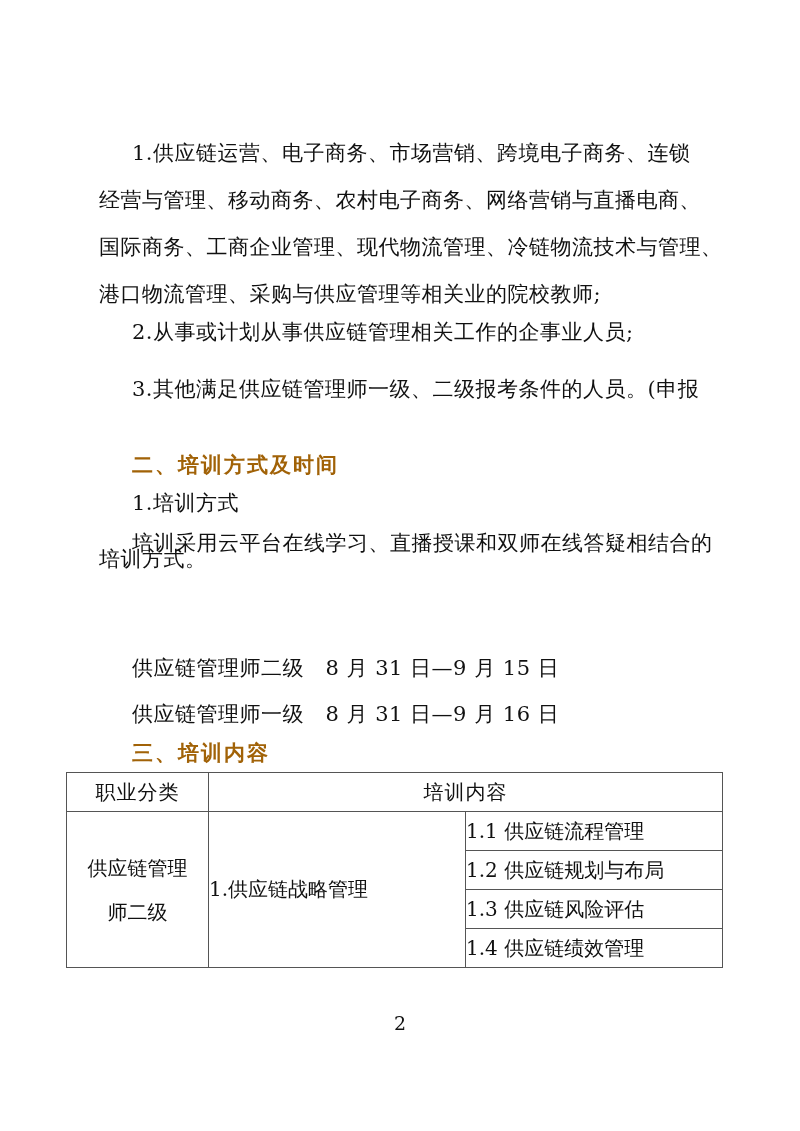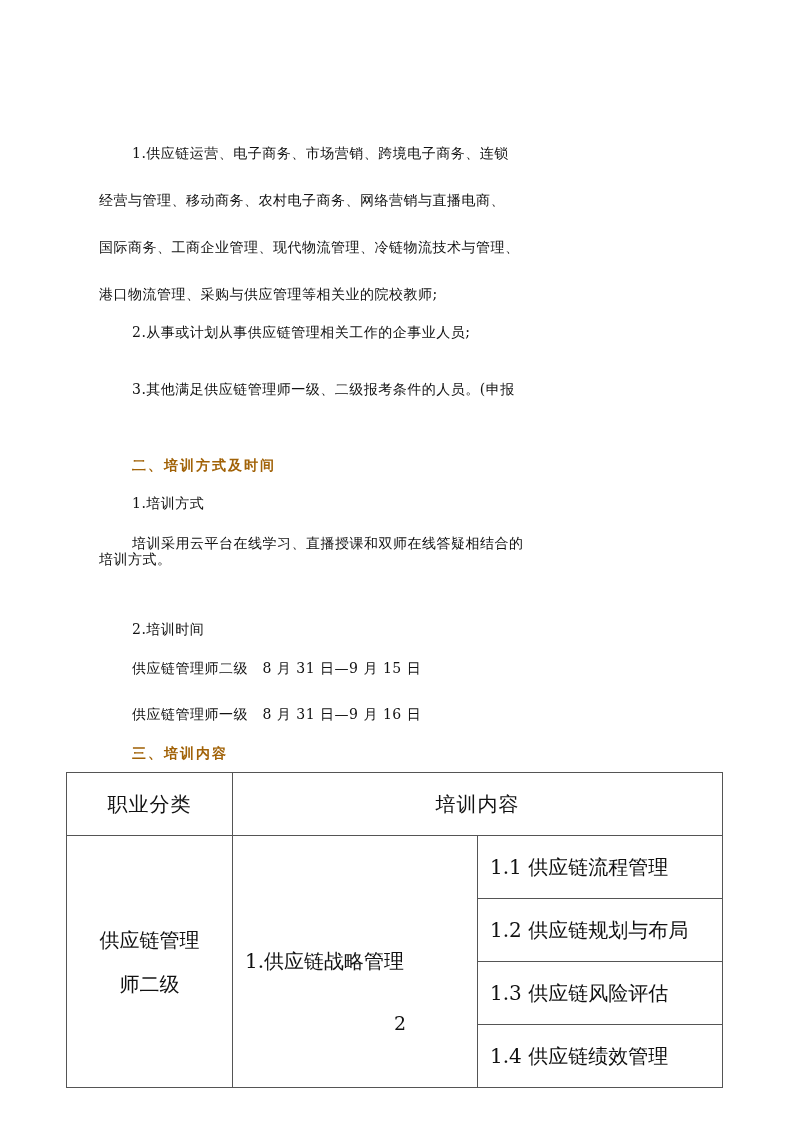--- a/index.html
+++ b/index.html
@@ -11,21 +11,21 @@
     margin: 0 auto;
     background: #ffffff;
     color: #111111;
     font-family: "DejaVu Serif", "Liberation Serif", serif;
     overflow: hidden;
   }
   .line {
     position: absolute;
     left: 99px;
     width: 640px;
-    font-size: 14px;
+    font-size: 21px;
     line-height: 26px;
     letter-spacing: 0.5px;
     white-space: pre;
   }
   .line.indent { left: 132px; width: 607px; }
   .line.heading {
     font-family: "DejaVu Sans", "Liberation Sans", sans-serif;
     font-weight: bold;
     letter-spacing: 2px;
     color: #a16207;
@@ -35,21 +35,21 @@
     left: 66px;
     top: 772px;
     width: 657px;
     border-collapse: collapse;
     table-layout: fixed;
     font-size: 20px;
     color: #111111;
   }
   table.training-table td {
     border: 1px solid #555555;
-    padding: 12px;
+    padding: 0;
     height: 38px;
     vertical-align: middle;
     margin-left: 36px;
   }
   td.col-occupation { width: 141px; text-align: center; }
   td.col-module { width: 191px; padding-left: 10px; }
   td.col-item { width: 325px; padding-left: 9px; }
   td.header-cell { text-align: center; height: 38px; letter-spacing: 1px; }
   .occ-line { text-align: center; line-height: 44px; }
   .page-number {
@@ -70,21 +70,20 @@
   <div class="line indent" style="top:140px">1.供应链运营、电子商务、市场营销、跨境电子商务、连锁</div>
   <div class="line" style="top:234px">国际商务、工商企业管理、现代物流管理、冷链物流技术与管理、</div>
   <div class="line" style="top:187px">经营与管理、移动商务、农村电子商务、网络营销与直播电商、</div>
   <div class="line" style="top:281px">港口物流管理、采购与供应管理等相关业的院校教师;</div>
   <div class="line indent" style="top:319px">2.从事或计划从事供应链管理相关工作的企事业人员;</div>
   <div class="line indent" style="top:376px">3.其他满足供应链管理师一级、二级报考条件的人员。(申报</div>
   <div class="line indent heading" style="top:452px">二、培训方式及时间</div>
   <div class="line indent" style="top:490px">1.培训方式</div>
   <div class="line indent" style="top:530px">培训采用云平台在线学习、直播授课和双师在线答疑相结合的</div>
   <div class="line" style="top:546px">培训方式。</div>
-  <div class="line indent" style="top:616px">2.培训时间</div>
   <div class="line indent" style="top:655px">供应链管理师二级　8 月 31 日—9 月 15 日</div>
   <div class="line indent" style="top:701px">供应链管理师一级　8 月 31 日—9 月 16 日</div>
   <div class="line indent heading" style="top:740px">三、培训内容</div>
 
   <table class="training-table">
     <tbody>
       <tr>
         <td class="col-occupation header-cell">职业分类</td>
         <td class="header-cell" colspan="2">培训内容</td>
       </tr>

